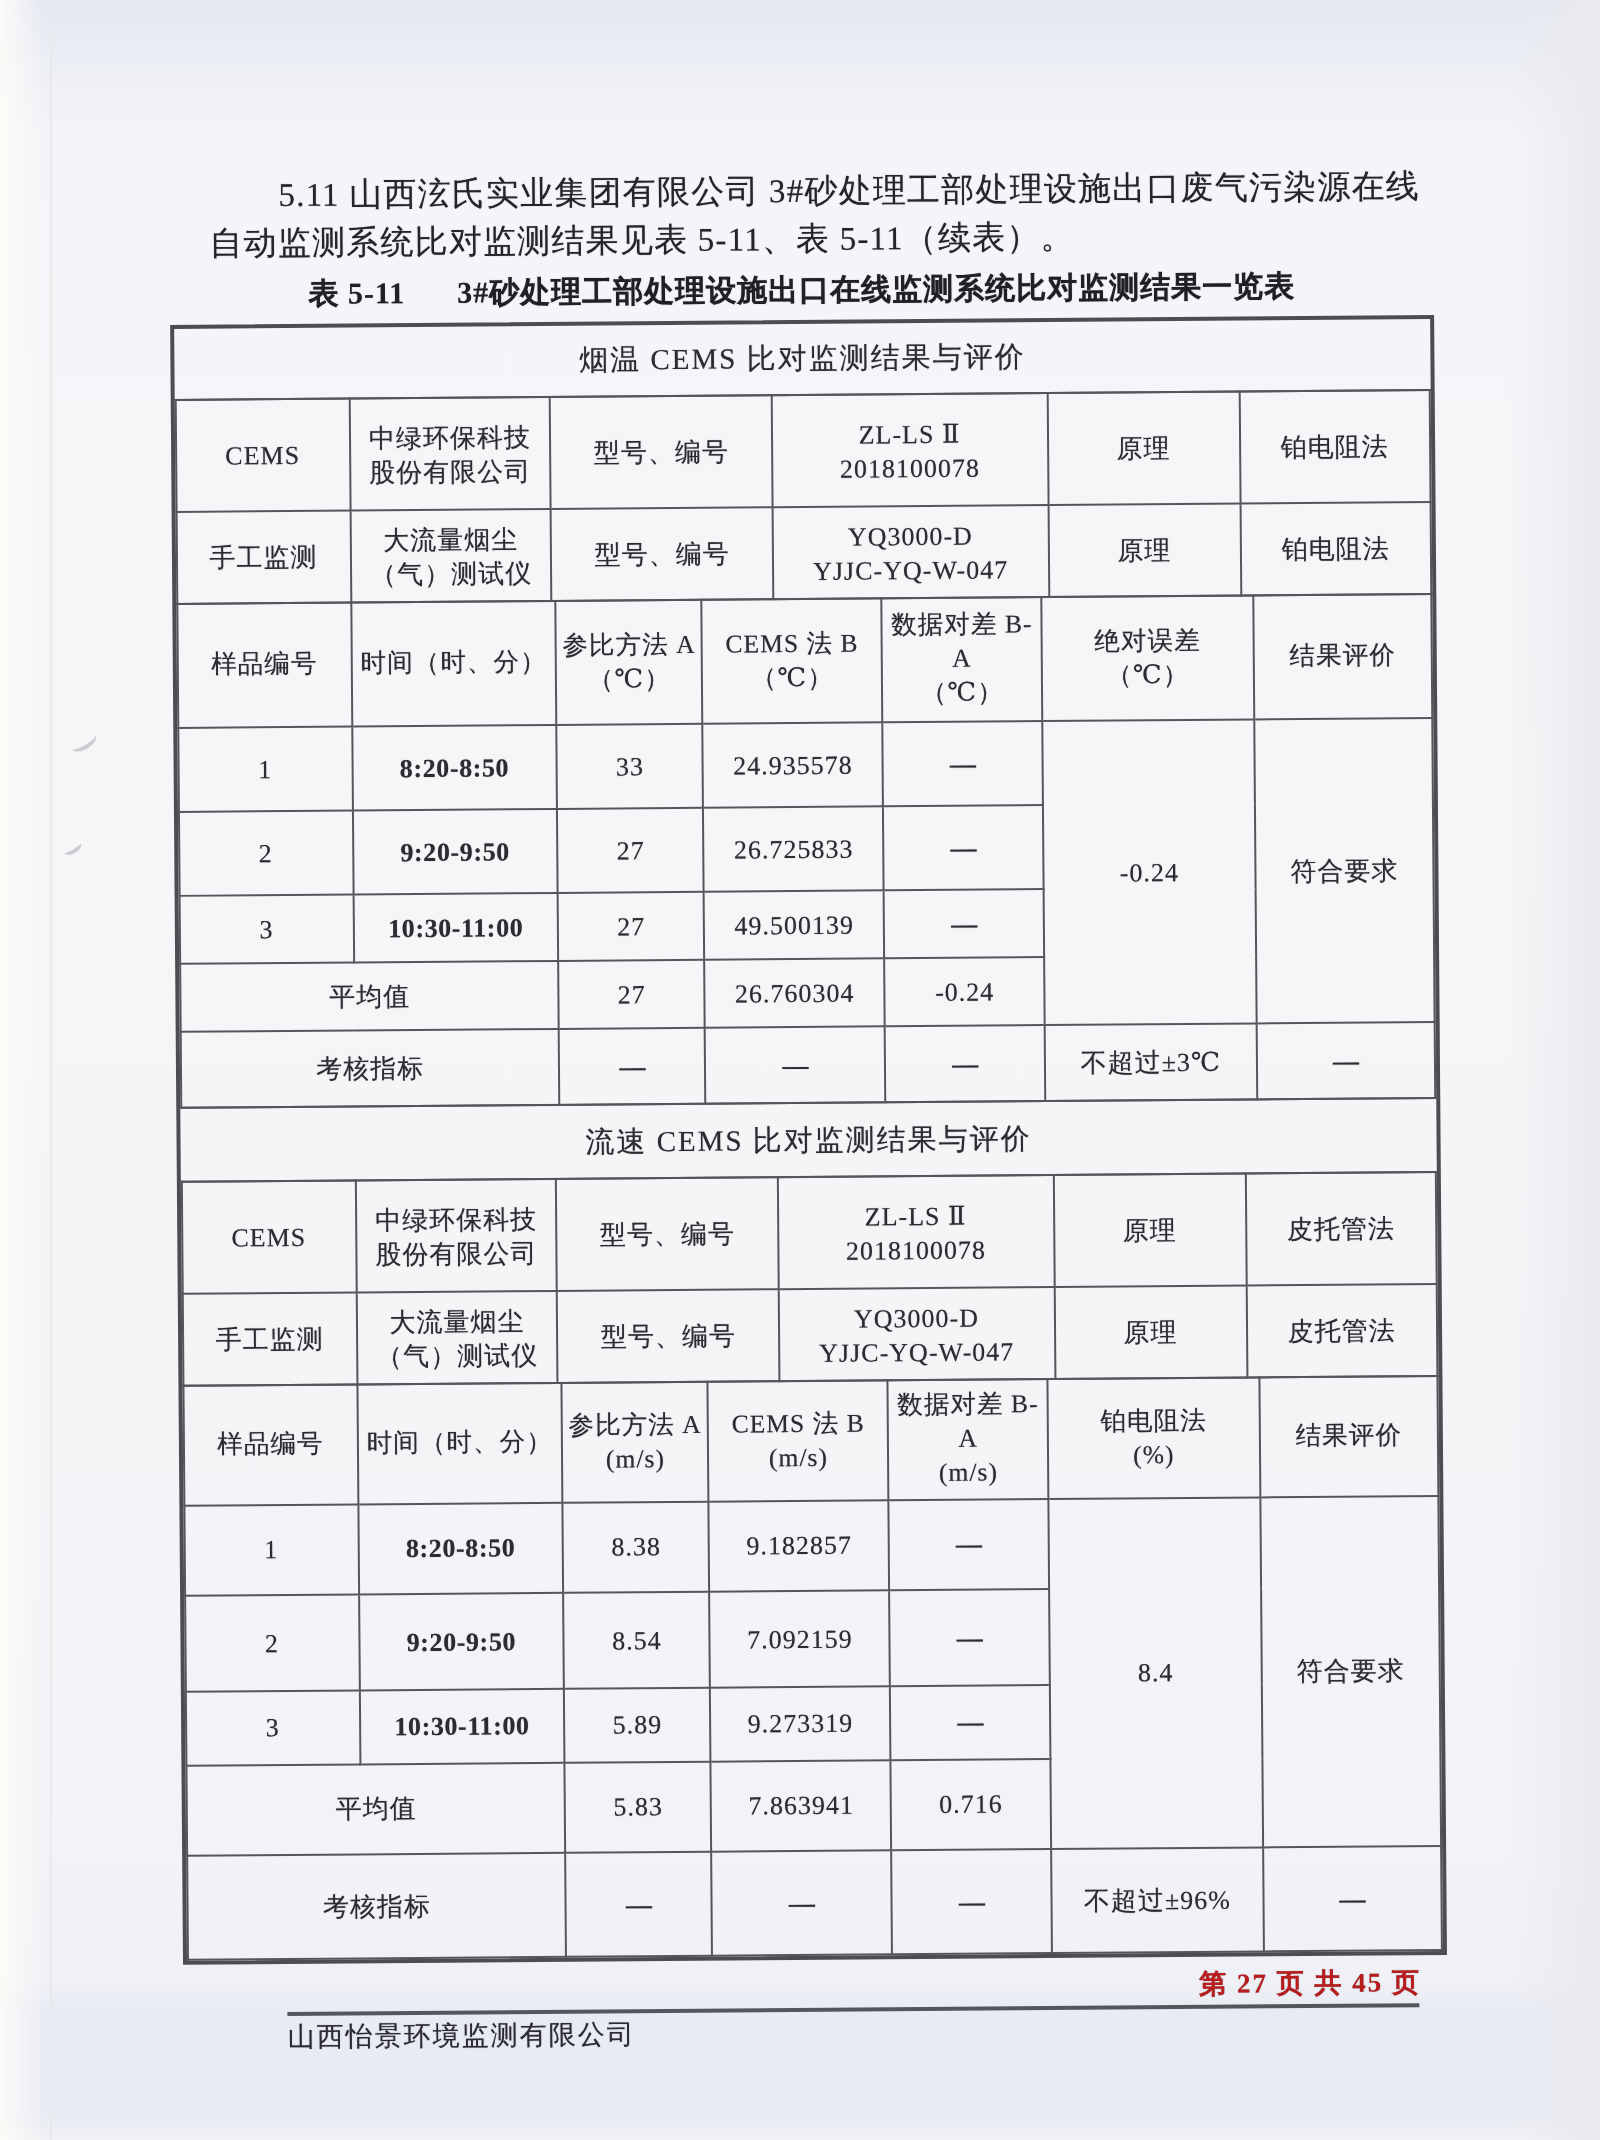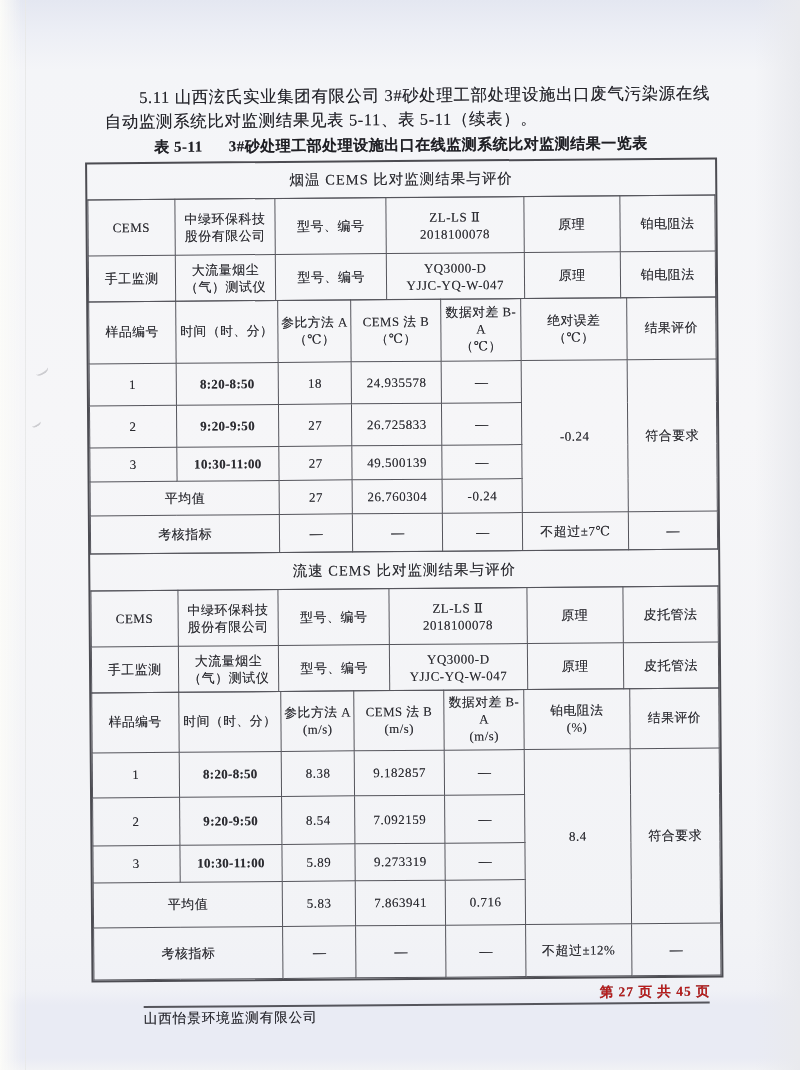--- a/index.html
+++ b/index.html
@@ -152,21 +152,21 @@
             </td>
         <td class="hdr">
               <span class="line">绝对误差</span>
               <span class="line">（℃）</span>
             </td>
         <td class="hdr">结果评价</td>
       </tr>
       <tr class="r1">
         <td>1</td>
         <td class="time">8:20-8:50</td>
-        <td>18</td>
+        <td>33</td>
         <td>24.935578</td>
         <td class="dash">—</td>
         <td rowspan="4">-0.24</td>
         <td rowspan="4">符合要求</td>
       </tr>
       <tr class="r2">
         <td>2</td>
         <td class="time">9:20-9:50</td>
         <td>27</td>
         <td>26.725833</td>
@@ -183,21 +183,21 @@
         <td colspan="2">平均值</td>
         <td>27</td>
         <td>26.760304</td>
         <td>-0.24</td>
       </tr>
       <tr class="ass">
         <td colspan="2">考核指标</td>
         <td class="dash">—</td>
         <td class="dash">—</td>
         <td class="dash">—</td>
-        <td>不超过±7℃</td>
+        <td>不超过±3℃</td>
         <td class="dash">—</td>
       </tr>
     </tbody>
       </table>
 
     <div class="sec-title" style="border-top:1px solid #55555c; margin-top:-1px; height:38px;">流速 CEMS 比对监测结果与评价</div>
 
     <table class="eq">
       <colgroup>
           <col style="width:13.8%">
@@ -298,21 +298,21 @@
         <td colspan="2">平均值</td>
         <td>5.83</td>
         <td>7.863941</td>
         <td>0.716</td>
       </tr>
       <tr class="ass">
         <td colspan="2">考核指标</td>
         <td class="dash">—</td>
         <td class="dash">—</td>
         <td class="dash">—</td>
-        <td>不超过±12%</td>
+        <td>不超过±96%</td>
         <td class="dash">—</td>
       </tr>
     </tbody>
       </table>
   </div>
 
   <div class="footer-rule"></div>
   <div class="footer-company">山西怡景环境监测有限公司</div>
   <div class="footer-page">第 27 页 共 45 页</div>
 

